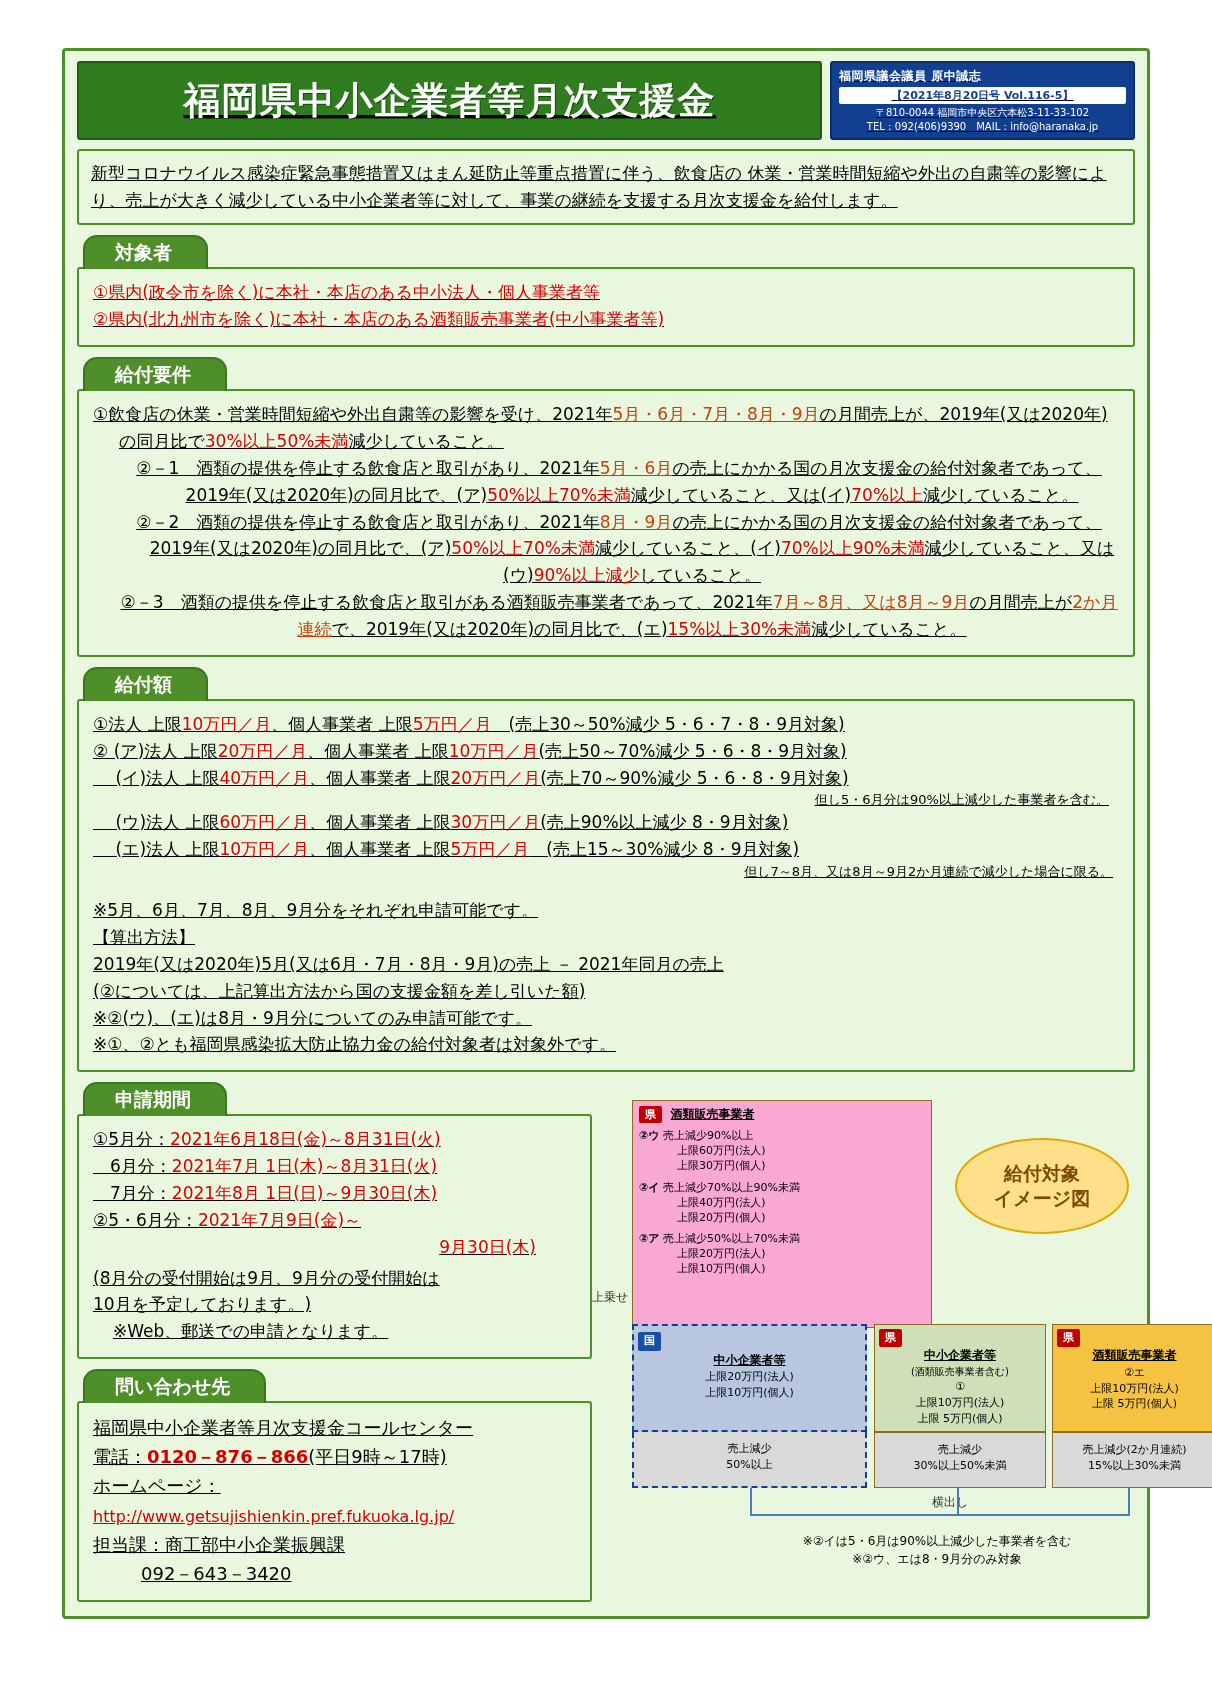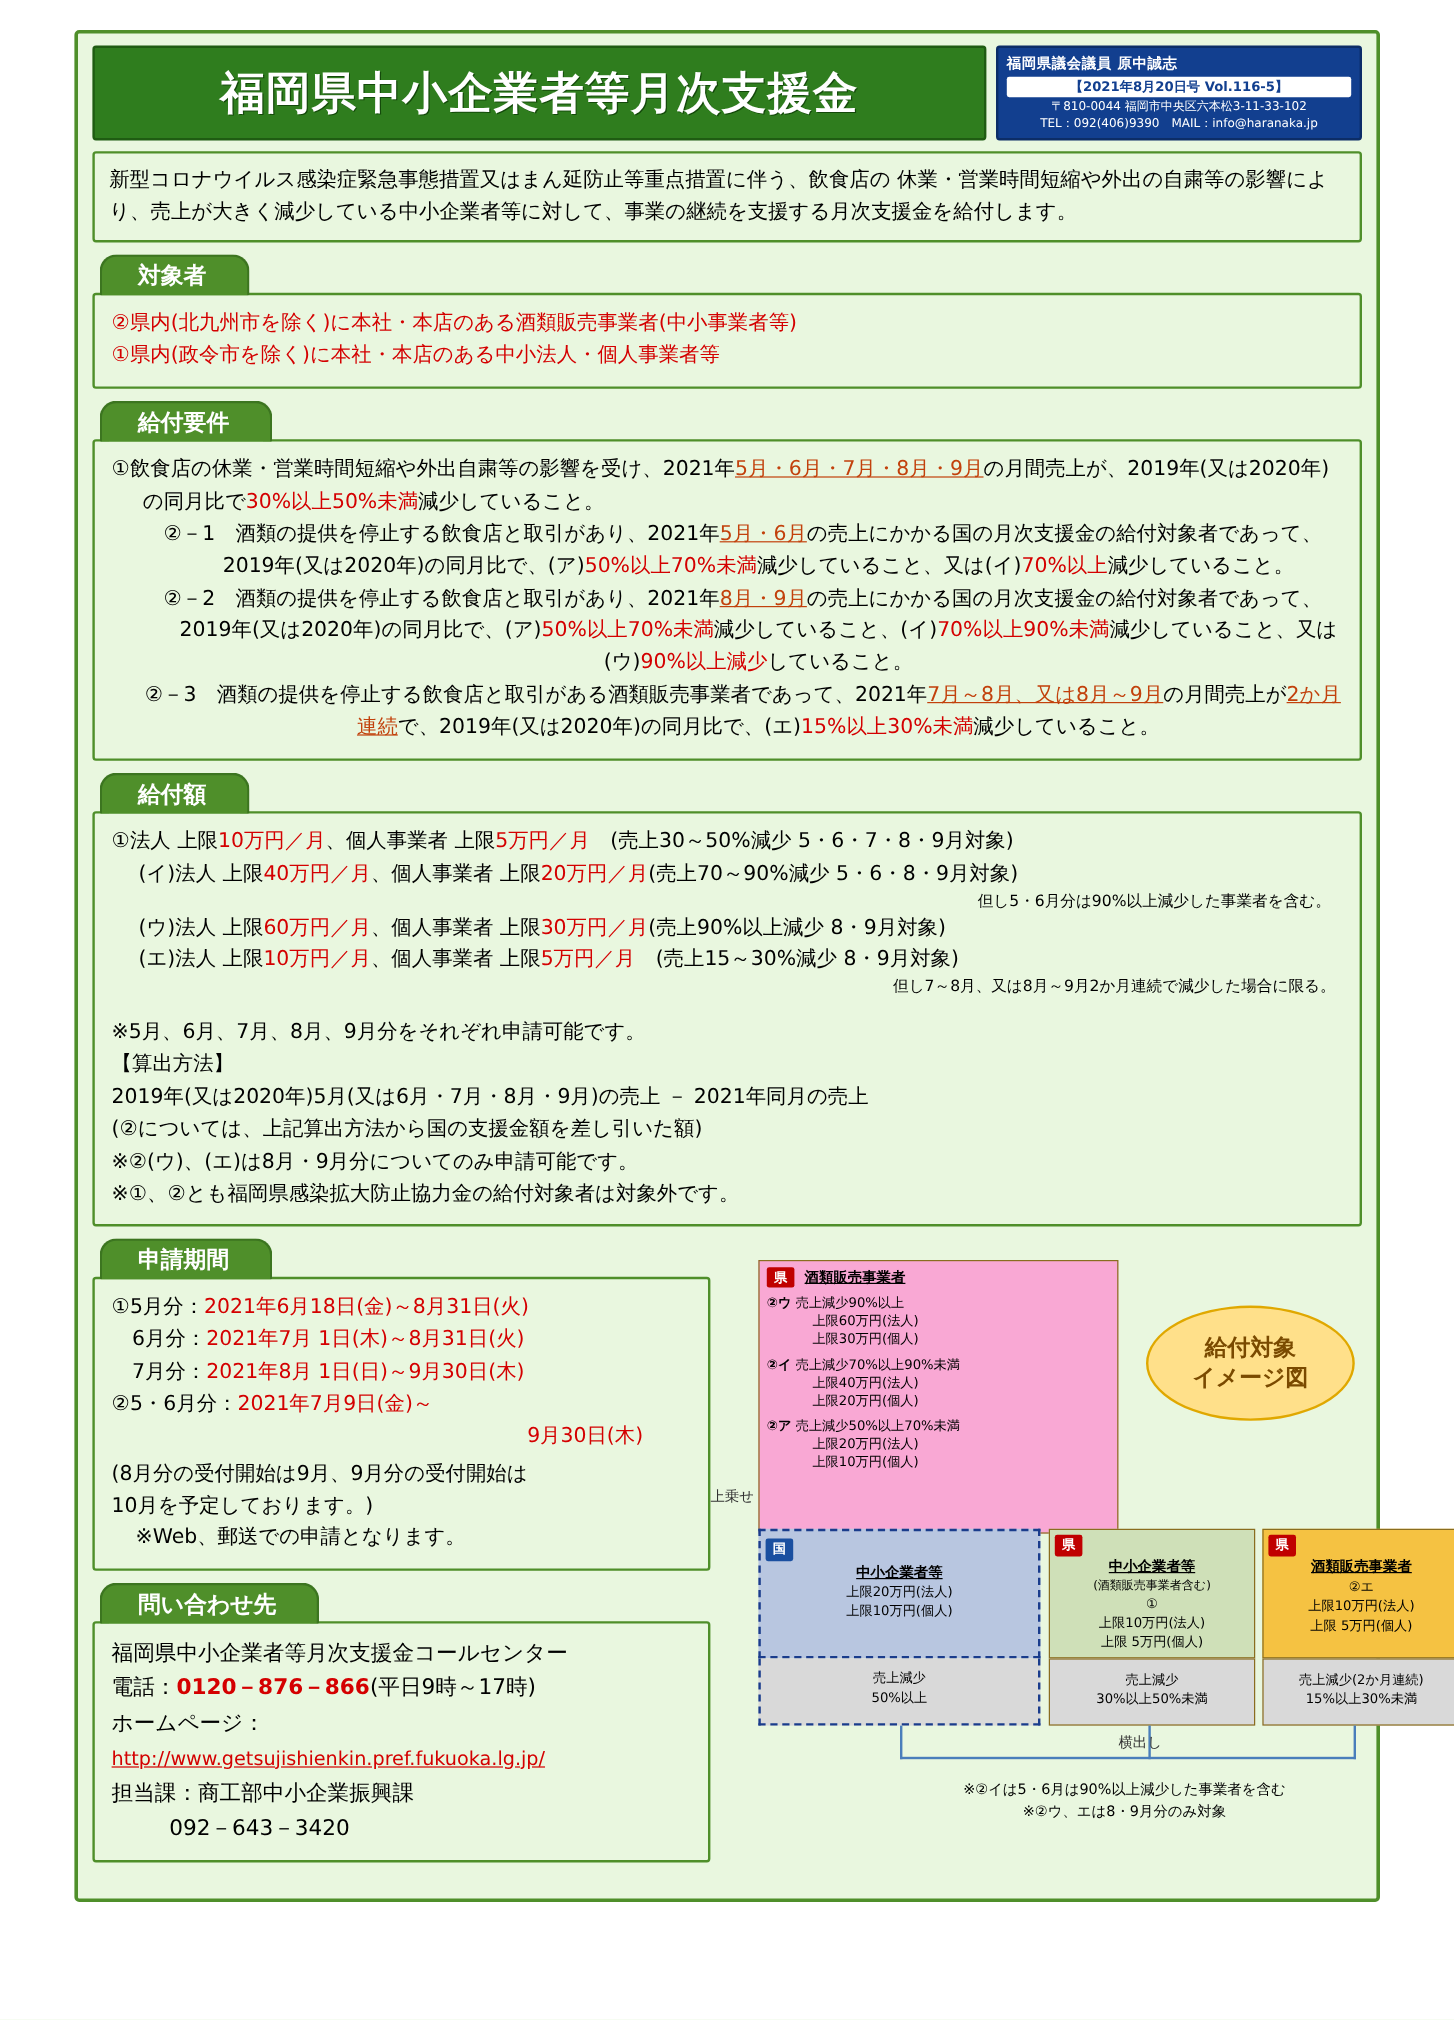--- a/index.html
+++ b/index.html
@@ -4,21 +4,22 @@
 <style>
   html,body{margin:0;padding:0;}
   body{
     width:1212px;height:1683px;
     background:#ffffff;
     font-family:"DejaVu Sans","Liberation Sans",sans-serif;
     font-size:15px;color:#000;
   }
   .page{
     position:relative;width:1212px;height:1205px;box-sizing:border-box;
-    padding:25px 62px 20px 62px;
+    padding:48px 62px 20px 62px;
+    text-decoration:underline;
   }
   .outer{
     border:3px solid #4f8f2a;border-radius:4px;background:#e9f7df;
     padding:10px 12px 14px 12px;min-height:1560px;box-sizing:border-box;
   }
 
   
   .header{display:flex;align-items:stretch;gap:8px;}
   .title-box{
     flex:1;background:#2f7d1e;border:2px solid #1f5c12;border-radius:3px;
@@ -142,22 +143,22 @@
       <div class="m-line">〒810-0044 福岡市中央区六本松3-11-33-102</div>
       <div class="m-line">TEL：092(406)9390　MAIL：info@haranaka.jp</div>
     </div>
   </div>
 
   <div class="intro">新型コロナウイルス感染症緊急事態措置又はまん延防止等重点措置に伴う、飲食店の  休業・営業時間短縮や外出の自粛等の影響により、売上が大きく減少している中小企業者等に対して、事業の継続を支援する月次支援金を給付します。</div>
 
   <div class="section">
     <div class="sec-head">対象者</div>
     <div class="sec-body">
+      <div class="line red ind">①県内(政令市を除く)に本社・本店のある中小法人・個人事業者等</div>
       <div class="line red ind">②県内(北九州市を除く)に本社・本店のある酒類販売事業者(中小事業者等)</div>
-      <div class="line red ind">①県内(政令市を除く)に本社・本店のある中小法人・個人事業者等</div>
     </div>
   </div>
 
   <div class="section">
     <div class="sec-head">給付要件</div>
     <div class="sec-body">
       <div class="line ind">
         <span>①飲食店の休業・営業時間短縮や外出自粛等の影響を受け、2021年</span><span class="ul">5月・6月・7月・8月・9月</span><span>の月間売上が、2019年(又は2020年)の同月比で</span><span class="red">30%以上50%未満</span><span>減少していること。</span>
       </div>
       <div class="line ind2">
@@ -170,20 +171,23 @@
         <span>②－3　酒類の提供を停止する飲食店と取引がある酒類販売事業者であって、2021年</span><span class="ul">7月～8月、又は8月～9月</span><span>の月間売上が</span><span class="ul">2か月連続</span><span>で、2019年(又は2020年)の同月比で、(エ)</span><span class="red">15%以上30%未満</span><span>減少していること。</span>
       </div>
     </div>
   </div>
 
   <div class="section">
     <div class="sec-head">給付額</div>
     <div class="sec-body">
       <div class="line">
         <span>①法人 上限</span><span class="red">10万円／月</span><span>、個人事業者 上限</span><span class="red">5万円／月</span><span>　(売上30～50%減少  5・6・7・8・9月対象)</span>
+      </div>
+      <div class="line">
+        <span>② (ア)法人 上限</span><span class="red">20万円／月</span><span>、個人事業者 上限</span><span class="red">10万円／月</span><span>(売上50～70%減少  5・6・8・9月対象)</span>
       </div>
       <div class="line">
         <span>　 (イ)法人 上限</span><span class="red">40万円／月</span><span>、個人事業者 上限</span><span class="red">20万円／月</span><span>(売上70～90%減少  5・6・8・9月対象)</span>
       </div>
       <div class="small" style="text-align:right;padding-right:10px;">但し5・6月分は90%以上減少した事業者を含む。</div>
       <div class="line">
         <span>　 (ウ)法人 上限</span><span class="red">60万円／月</span><span>、個人事業者 上限</span><span class="red">30万円／月</span><span>(売上90%以上減少  8・9月対象)</span>
       </div>
       <div class="line">
         <span>　 (エ)法人 上限</span><span class="red">10万円／月</span><span>、個人事業者 上限</span><span class="red">5万円／月</span><span>　(売上15～30%減少  8・9月対象)</span>

